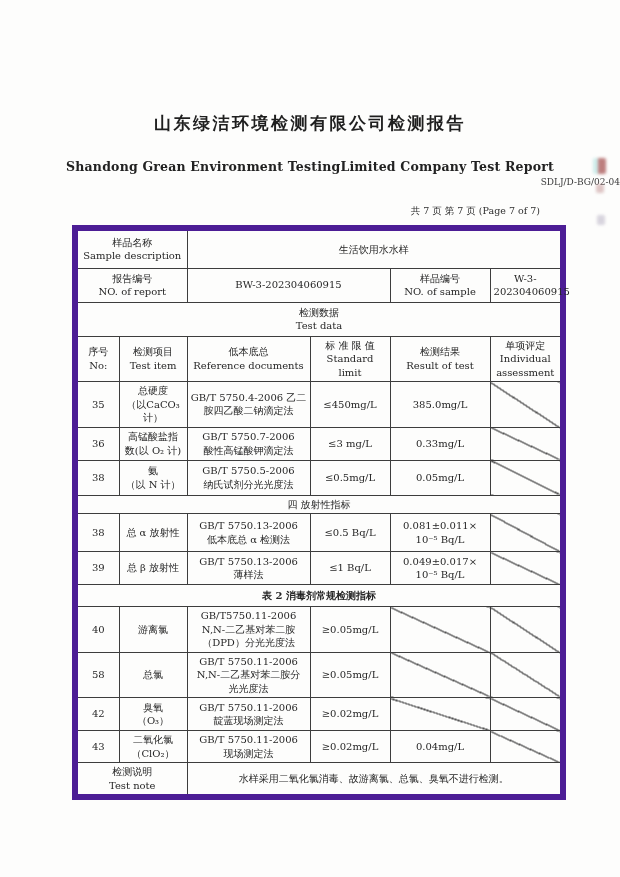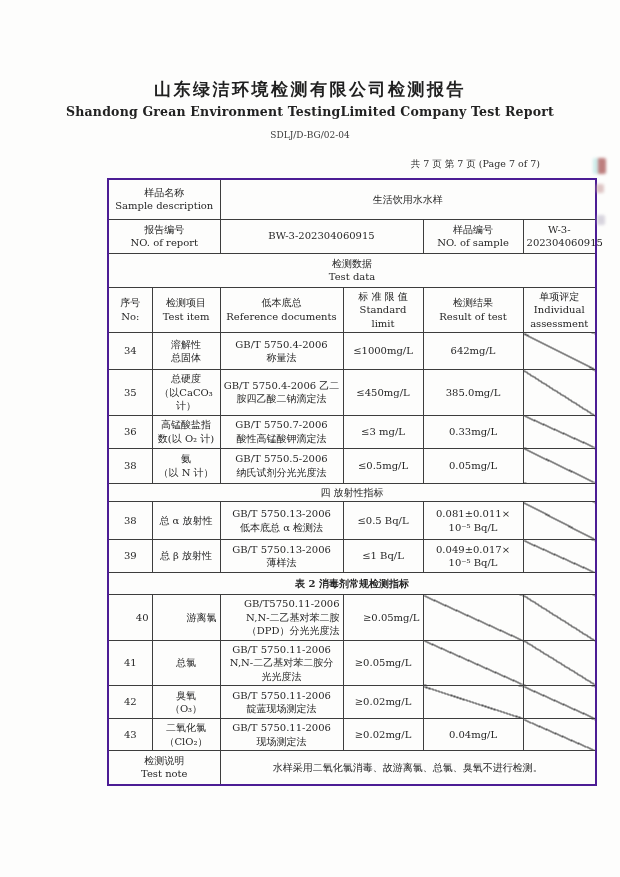--- a/index.html
+++ b/index.html
@@ -4,57 +4,57 @@
 <style>
   * { margin: 0; padding: 0; box-sizing: border-box; }
   html, body { background: #ffffff; }
   body { font-family: "DejaVu Serif", "Liberation Serif", serif; color: #2a2a2a; }
   .page {
     position: relative;
     width: 620px;
     height: 877px;
     background: #fdfdfc;
     overflow: hidden;
-    padding-top: 78px;
+    padding-top: 112px;
   }
   .title-cn {
     text-align: center;
     font-size: 17px;
     font-weight: bold;
     letter-spacing: 2.5px;
     color: #1f1f1f;
   }
   .title-en {
     text-align: center;
     font-size: 12.5px;
     font-weight: bold;
-    margin-top: 3px;
+    margin-top: 24px;
     letter-spacing: 0.2px;
     color: #222;
   }
   .doc-code {
-    text-align: center;
+    text-align: right;
     font-size: 9px;
-    margin-top: 11px;
+    margin-top: 3px;
     color: #3a3a3a;
   }
   .page-info {
     text-align: right;
     padding-right: 80px;
     font-size: 9.5px;
     margin-top: 18px;
     margin-bottom: 7px;
     color: #2e2e2e;
   }
   table.rpt {
     border-collapse: collapse;
     table-layout: fixed;
     width: 488px;
-    margin-left: 107px;
-    border: 2px solid #4c1d95;
+    margin-left: 72px;
+    border: 6px solid #4c1d95;
   }
   table.rpt td {
     border: 1px solid #3d3d3d;
     text-align: center;
     vertical-align: middle;
     font-size: 10px;
     line-height: 1.35;
     white-space: pre-line;
     padding: 2px 3px;
     color: #262626;
@@ -69,21 +69,21 @@
   tr.rTestData td { height: 34px; }
   tr.rColHead td { height: 42px; font-size: 10px; }
   tr.r34 td { height: 37px; }
   tr.r35 td { height: 40px; }
   tr.r36 td { height: 33px; }
   tr.r38n td { height: 35px; }
   tr.rSect td { height: 16px; font-size: 10px; }
   tr.r38a td { height: 38px; }
   tr.r39 td { height: 33px; }
   tr.rT2 td { height: 22px; }
-  tr.r40 td { height: 42px; text-align: right; }
+  tr.r40 td { height: 42px; }
   tr.r41 td { height: 44px; }
   tr.r42 td { height: 33px; }
   tr.r43 td { height: 30px; }
   tr.rNote td { height: 34px; }
   
   td.diag {
     background: linear-gradient(to right top,
       transparent calc(50% - 0.7px),
       #555 calc(50% - 0.7px),
       #555 calc(50% + 0.7px),
@@ -149,30 +149,20 @@
 Reference documents</td>
       <td>标 准 限 值
 Standard limit</td>
       <td>检测结果
 Result of test</td>
       <td class="small-en">单项评定
 Individual
 assessment</td>
     </tr>
 
-    <tr class="r34">
-      <td>34</td>
-      <td>溶解性
-总固体</td>
-      <td>GB/T 5750.4-2006
-称量法</td>
-      <td>≤1000mg/L</td>
-      <td>642mg/L</td>
-      <td class="diag"></td>
-    </tr>
 
     <tr class="r35">
       <td>35</td>
       <td><span>总硬度</span><span class="sub-note">（以CaCO₃计）</span></td>
       <td>GB/T 5750.4-2006 乙二
 胺四乙酸二钠滴定法</td>
       <td>≤450mg/L</td>
       <td>385.0mg/L</td>
       <td class="diag"></td>
     </tr>
@@ -234,21 +224,21 @@
       <td>游离氯</td>
       <td>GB/T5750.11-2006
 N,N-二乙基对苯二胺
 （DPD）分光光度法</td>
       <td>≥0.05mg/L</td>
       <td class="diag"></td>
       <td class="diag"></td>
     </tr>
 
     <tr class="r41">
-      <td>41</td>
+      <td>58</td>
       <td>总氯</td>
       <td>GB/T 5750.11-2006
 N,N-二乙基对苯二胺分
 光光度法</td>
       <td>≥0.05mg/L</td>
       <td class="diag"></td>
       <td class="diag"></td>
     </tr>
 
     <tr class="r42">

